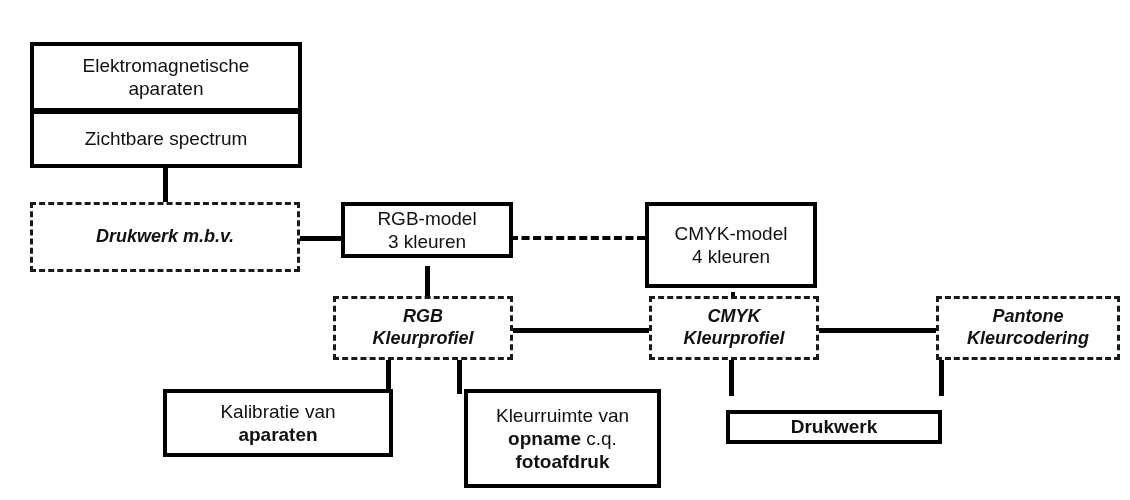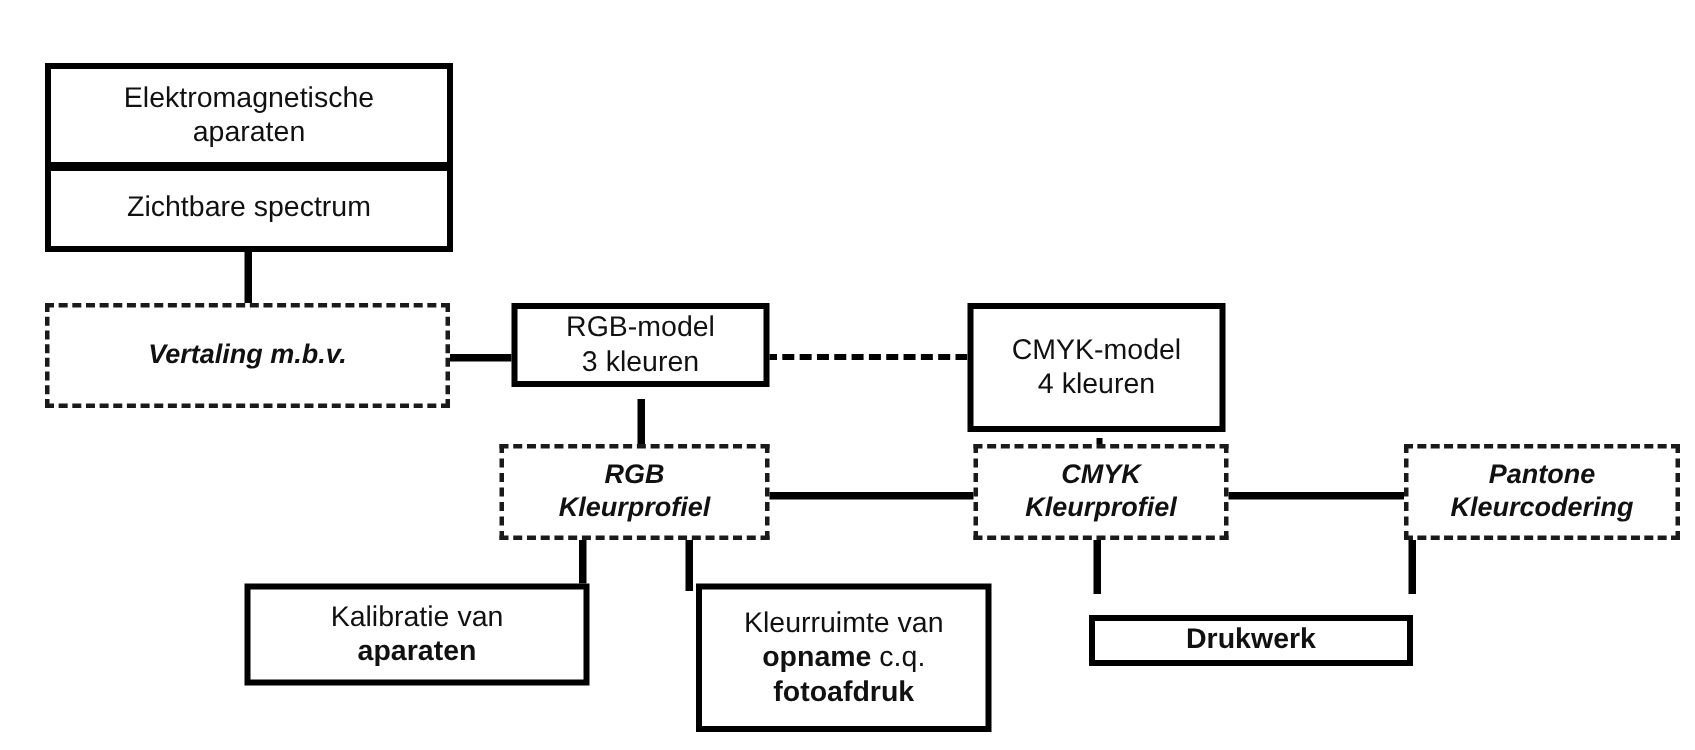--- a/index.html
+++ b/index.html
@@ -69,21 +69,21 @@
   <div class="box solid" style="left:30px; top:11px; width:272px; height:70px; font-size:19px;margin-top:31px;">
     <span class="ln rg">Elektromagnetische</span>
     <span class="ln rg">aparaten</span>
   </div>
 
   <div class="box solid" style="left:30px; top:110px; width:272px; height:58px; font-size:19px;">
     <span class="ln rg">Zichtbare spectrum</span>
   </div>
 
   <div class="box dashed" style="left:30px; top:202px; width:270px; height:70px; font-size:18px;">
-    <span class="ln it">Vertaling m.b.v.</span>
+    <span class="ln it">Drukwerk m.b.v.</span>
   </div>
 
   <div class="box solid" style="left:341px; top:202px; width:172px; height:56px; font-size:19px;align-items:center;">
     <span class="ln rg">RGB-model</span>
     <span class="ln rg">3 kleuren</span>
   </div>
 
   <div class="box solid" style="left:645px; top:202px; width:172px; height:86px; font-size:19px;">
     <span class="ln rg">CMYK-model</span>
     <span class="ln rg">4 kleuren</span>

